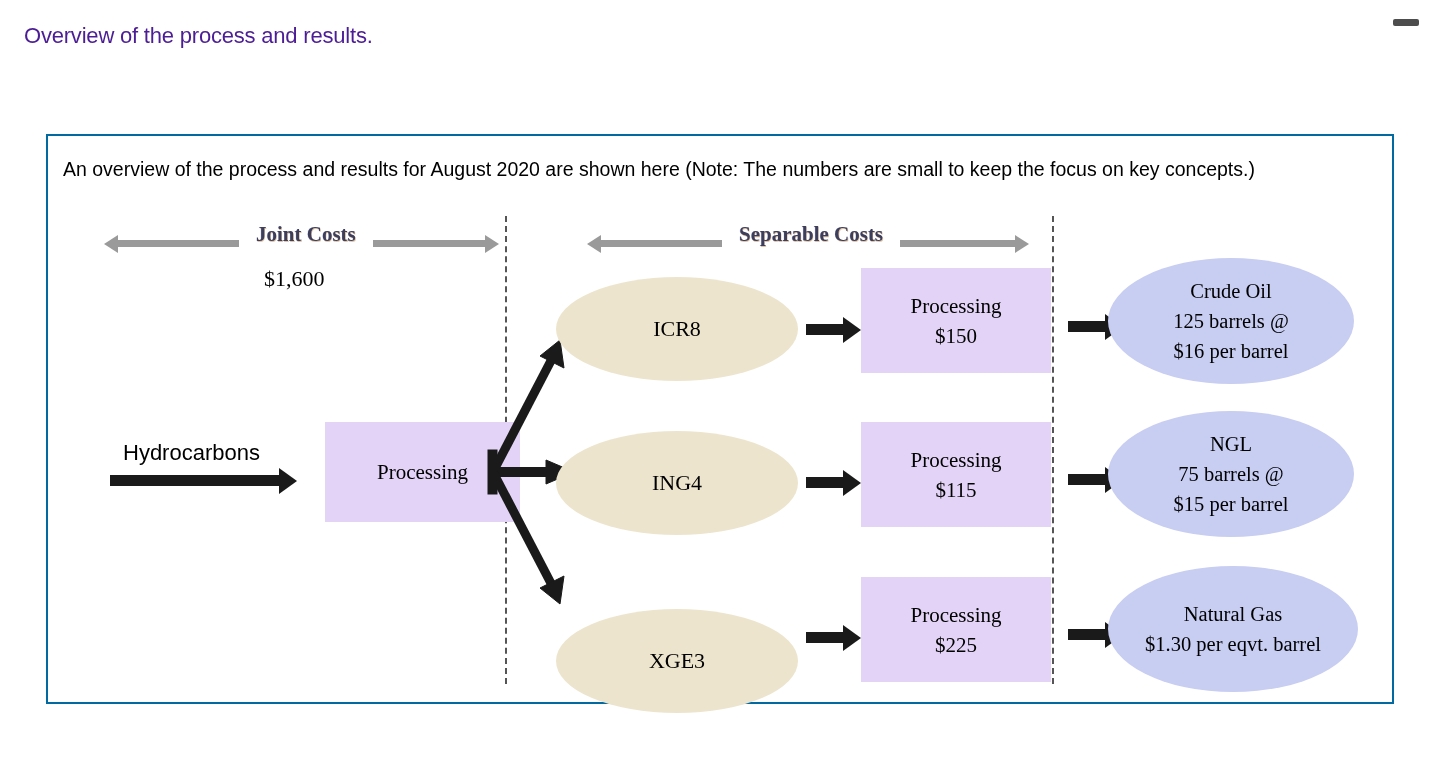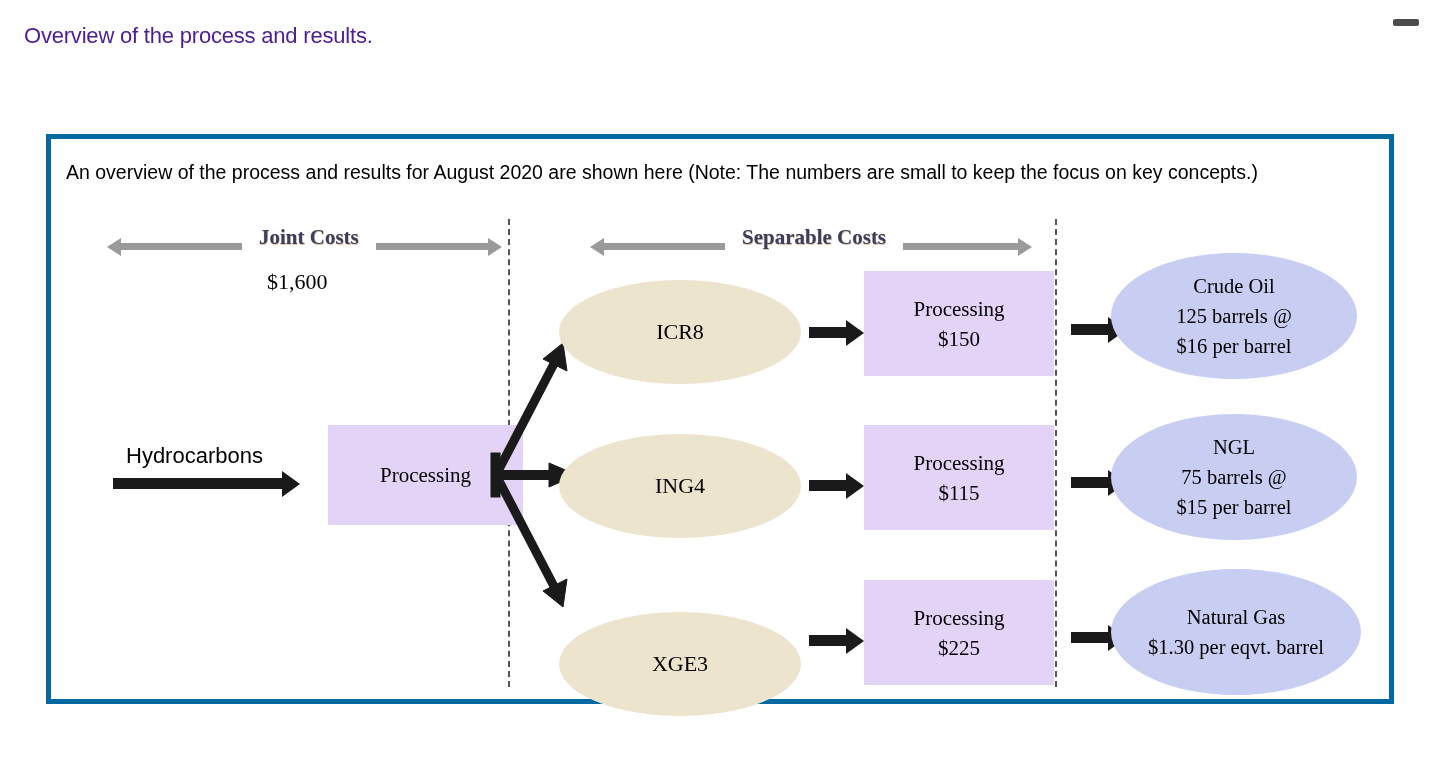--- a/index.html
+++ b/index.html
@@ -35,21 +35,21 @@
     color: #4c1d95;
     font-family: "Liberation Sans", sans-serif;
     white-space: nowrap;
   }
 
   
   .panel {
     position: absolute;
     left: 46px; top: 134px;
     width: 1348px; height: 570px;
-    border: 5px solid #0369a1;
+    border: 2px solid #0369a1;
     background: #ffffff;
   }
 
   .intro {
     position: absolute;
     left: 15px; top: 19px;
     width: 1320px;
     font-size: 19.5px;
     line-height: 28px;
     color: #000000;
@@ -237,21 +237,21 @@
 
       <div class="ell inter" style="left:508px; top:141px; width:242px; height:104px;">
         <span>ICR8</span>
       </div>
       <div class="barrow" style="left:758px; top:188px; width:38px;"></div>
       <div class="pbox" style="left:785px; top:132px; width:190px; height:105px;">
         <span>Processing</span>
         <span>$150</span>
       </div>
       <div class="barrow" style="left:1020px; top:185px; width:38px;"></div>
-      <div class="ell prod" style="left:1060px; top:114px; width:246px; height:126px;">
+      <div class="ell prod" style="left:1060px; top:122px; width:246px; height:126px;">
         <span>Crude Oil</span>
         <span>125 barrels @</span>
         <span>$16 per barrel</span>
       </div>
 
       <div class="ell inter" style="left:508px; top:295px; width:242px; height:104px;">
         <span>ING4</span>
       </div>
       <div class="barrow" style="left:758px; top:341px; width:38px;"></div>
       <div class="pbox" style="left:785px; top:286px; width:190px; height:105px;">

